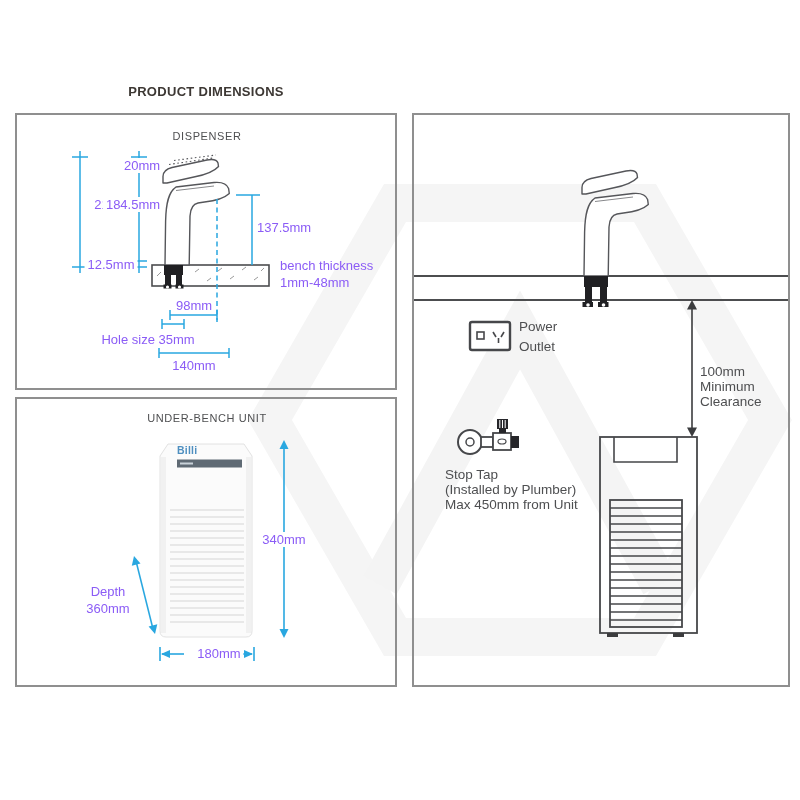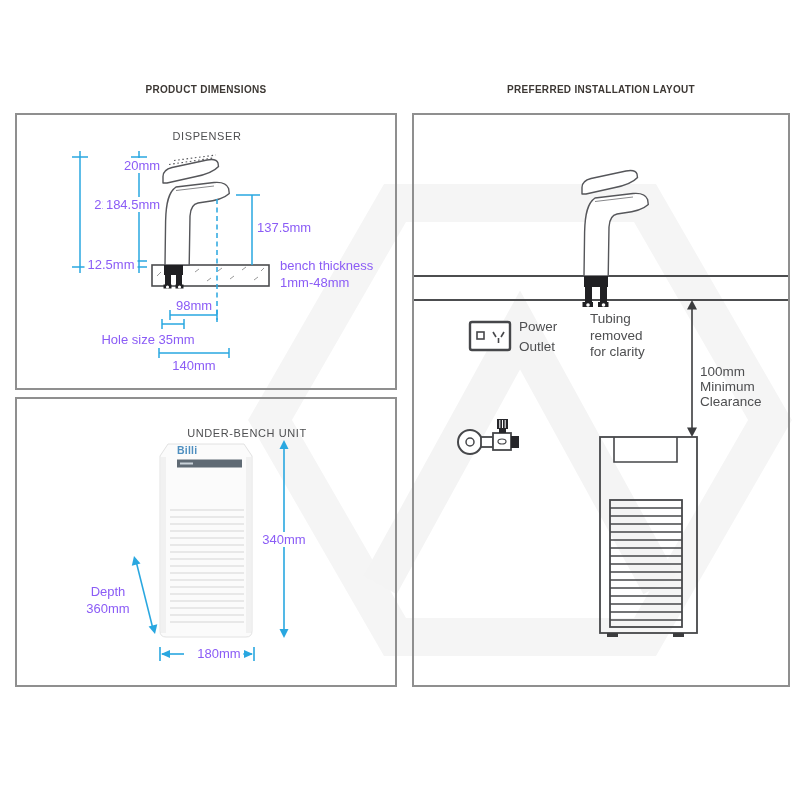--- a/index.html
+++ b/index.html
@@ -3,21 +3,21 @@
 <meta charset="utf-8">
 <style>
   html,body{margin:0;padding:0;background:#ffffff;}
   .canvas{
     position:relative;width:800px;height:800px;background:#ffffff;overflow:hidden;
     font-family:"Liberation Sans", sans-serif;
   }
   .wm{position:absolute;left:0;top:0;width:800px;height:800px;}
   .title{
     position:absolute;transform:translateX(-50%);
-    font-size:10px;font-weight:bold;color:#3d3834;letter-spacing:.3px;white-space:nowrap;
+    font-size:13px;font-weight:bold;color:#3d3834;letter-spacing:.3px;white-space:nowrap;
   }
   .panel{position:absolute;border:2px solid #8f8f8f;background:transparent;box-sizing:border-box;}
   .panel svg{position:absolute;left:0;top:0;}
   .lbl{position:absolute;font-size:13px;color:#8b5cf6;white-space:pre-line;line-height:15px;}
   .glbl{position:absolute;font-size:13.5px;color:#4e4f51;white-space:pre-line;}
   .head{position:absolute;font-size:11px;color:#4e4f51;letter-spacing:.6px;white-space:nowrap;}
   .cx{transform:translateX(-50%);}
   .wbg{background:#ffffff;padding:0 3px;}
   .ctr{text-align:center;}
   .rt{text-align:right;}
@@ -27,21 +27,20 @@
 <body>
 
 <div class="canvas">
 
   <svg class="wm" viewBox="0 0 800 800" aria-hidden="true">
     <polygon points="770,420 645,203 395,203 270,420 395,637 645,637" fill="none" stroke="#f5f5f5" stroke-width="38"></polygon>
     <path d="M380,585 L520,330 L660,585" fill="none" stroke="#f4f4f4" stroke-width="38"></path>
   </svg>
 
   <span class="title" style="left:206px;top:84px;">PRODUCT DIMENSIONS</span>
-  <span class="title" style="left:601px;top:84px;">PREFERRED INSTALLATION LAYOUT</span>
 
   <div class="panel" style="left:15px;top:113px;width:382px;height:277px;padding-left:8px;">
     <svg width="378" height="273" viewBox="0 0 378 273">
 
       <g>
         <rect x="135" y="150" width="117" height="21" fill="#ffffff" stroke="#4c4d4f" stroke-width="1.6"></rect>
         <g stroke="#9a9a9a" stroke-width="1">
           <line x1="140" y1="161" x2="144" y2="157"></line>
             <line x1="178" y1="157" x2="182" y2="154"></line>
           <line x1="190" y1="166" x2="194" y2="163"></line>
@@ -144,21 +143,21 @@
         <polygon points="117,157 123.5,164.6 114.8,166.8" stroke="none"></polygon>
         <polygon points="138,235 140.3,225.2 131.6,227.4" stroke="none"></polygon>
         <line x1="143" y1="248" x2="143" y2="262"></line>
           <line x1="237" y1="248" x2="237" y2="262"></line>
         <line x1="145" y1="255" x2="167" y2="255"></line>
           <line x1="213" y1="255" x2="235" y2="255"></line>
         <polygon points="144,255 153,251 153,259" stroke="none"></polygon>
         <polygon points="236,255 227,251 227,259" stroke="none"></polygon>
       </g>
     </svg>
-    <span class="head cx" style="left:190px;top:28px;margin-left:40px;">UNDER-BENCH UNIT</span>
+    <span class="head cx" style="left:190px;top:13px;">UNDER-BENCH UNIT</span>
     <span class="billi" style="left:160px;top:45px;">Billi</span>
     <span class="lbl cx wbg" style="left:267px;top:133px;">340mm</span>
     <span class="lbl cx ctr" style="left:91px;top:184px;line-height:17px;">Depth
 360mm</span>
     <span class="lbl cx wbg" style="left:202px;top:247px;">180mm</span>
   </div>
 
   <div class="panel" style="left:412px;top:113px;width:378px;height:574px;">
     <svg width="374" height="570" viewBox="0 0 374 570">
 
@@ -236,21 +235,21 @@
           <line x1="196" y1="505" x2="268" y2="505"></line>
         </g>
         <g fill="#3b3c3e" stroke="none">
           <rect x="193" y="518" width="11" height="4"></rect>
             <rect x="259" y="518" width="11" height="4"></rect>
         </g>
       </g>
     </svg>
     <span class="glbl" style="left:105px;top:202px;line-height:20px;">Power
 Outlet</span>
-    <span class="glbl" style="left:176px;top:196px;line-height:16.5px;">Tubing
-removed
-for clarity</span>
     <span class="glbl" style="left:286px;top:249px;line-height:15px;">100mm
 Minimum
 Clearance</span>
+    <span class="glbl" style="left:31px;top:352px;line-height:15px;">Stop Tap
+(Installed by Plumber)
+Max 450mm from Unit</span>
   </div>
 
 </div>
 
 </body></html>

